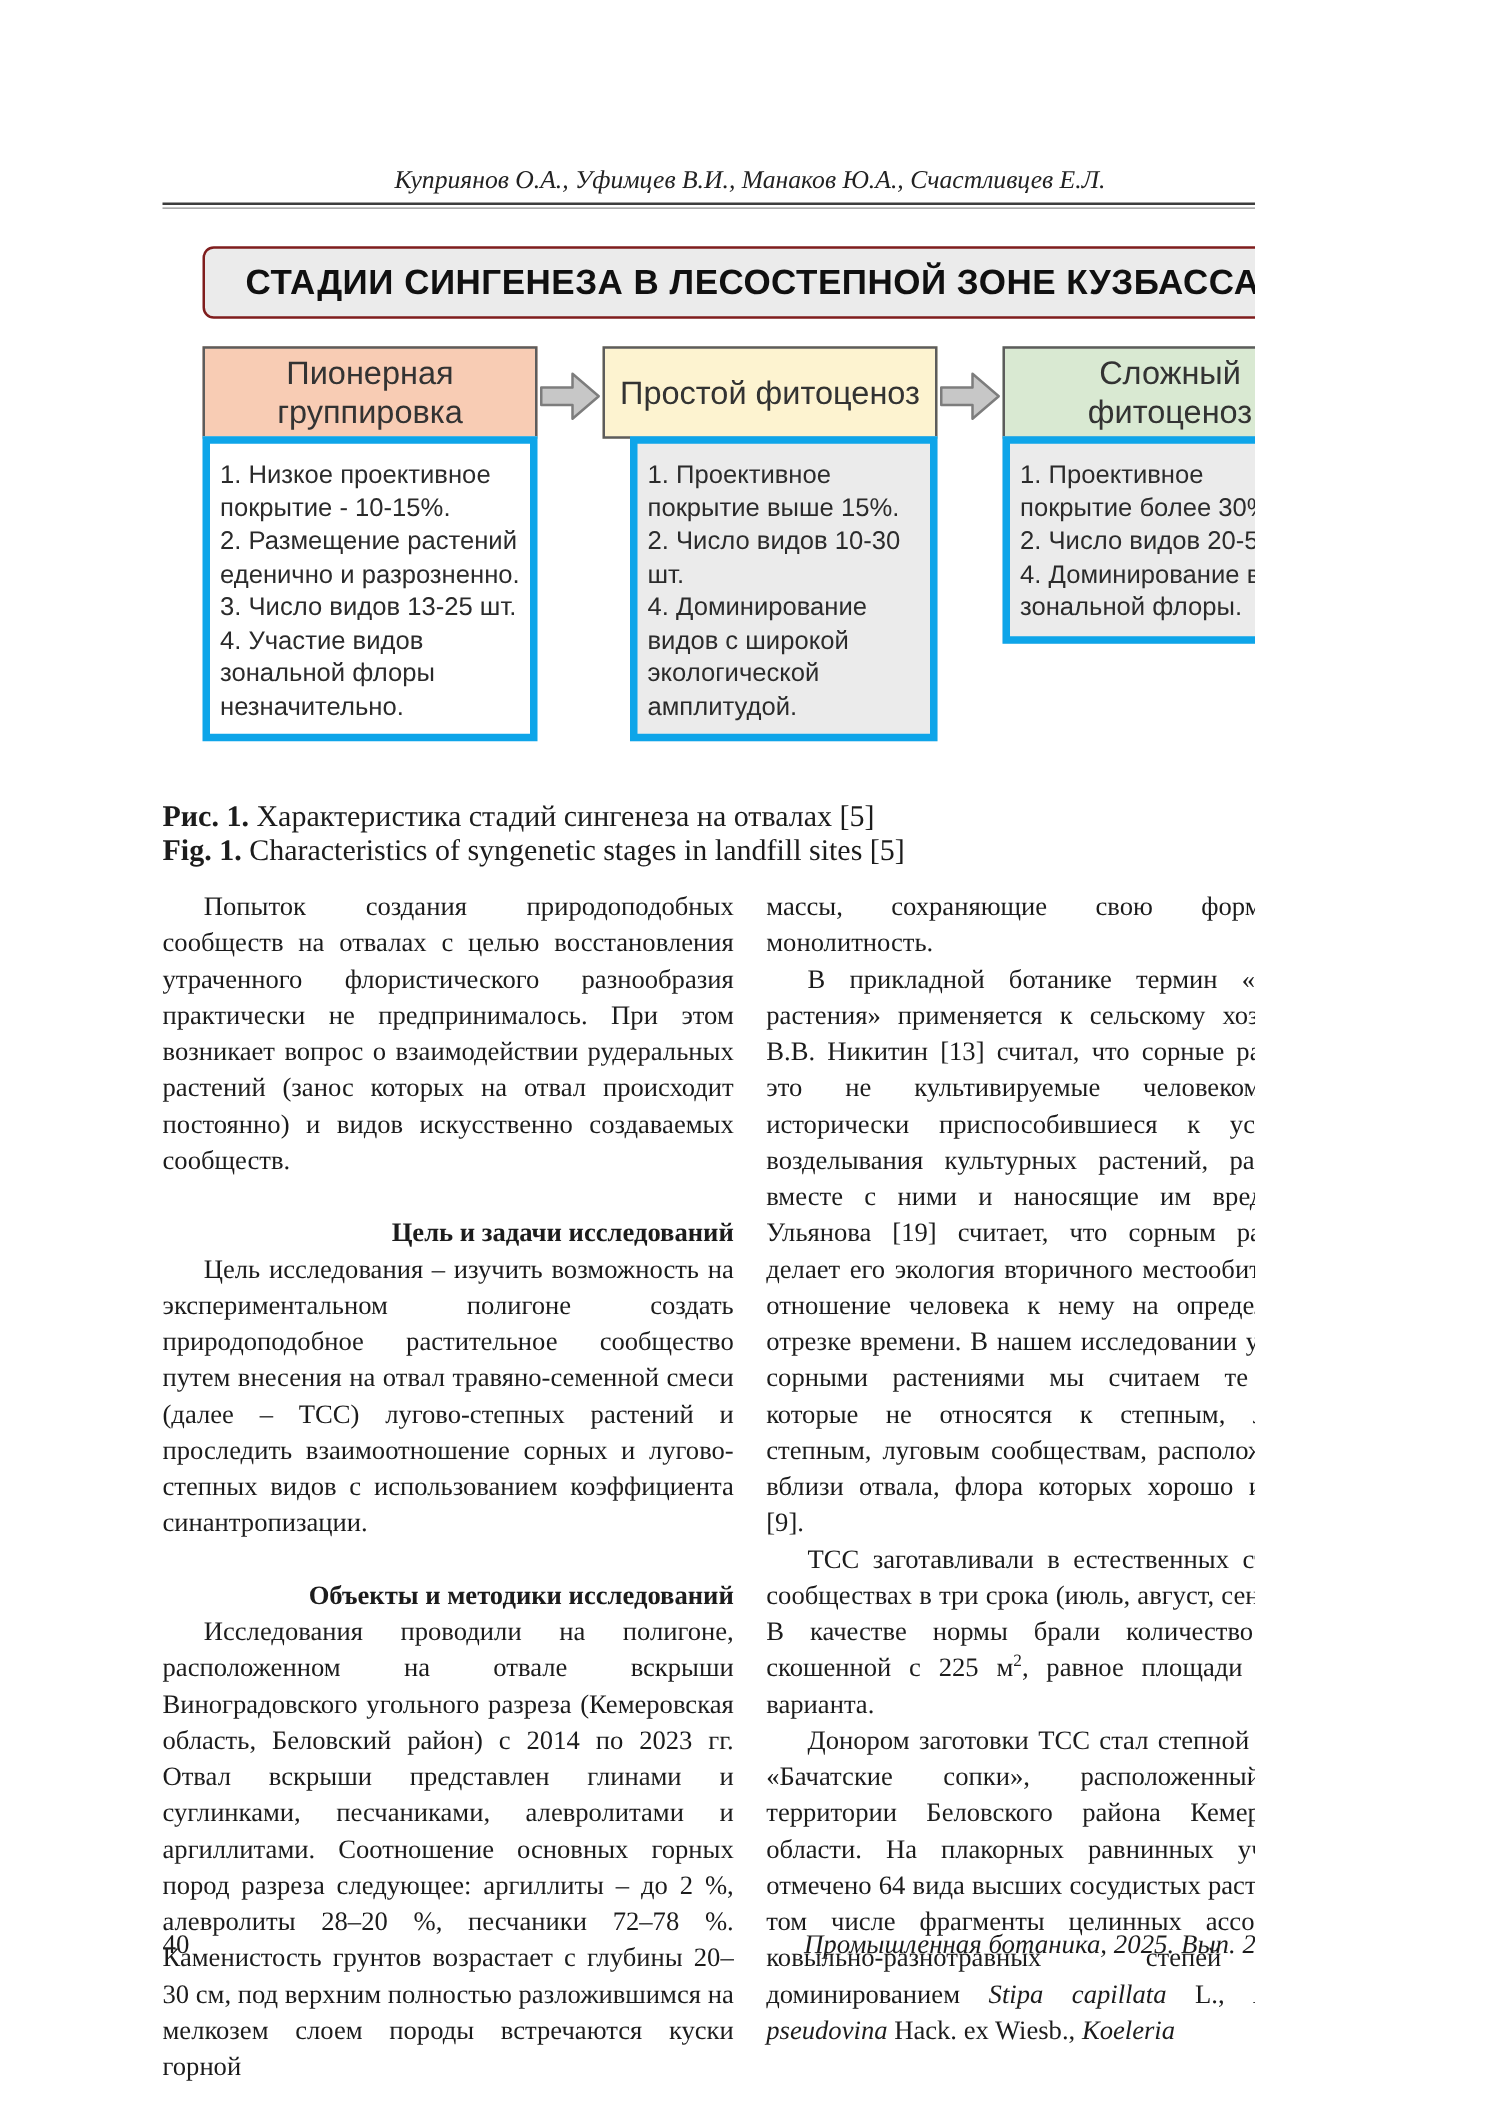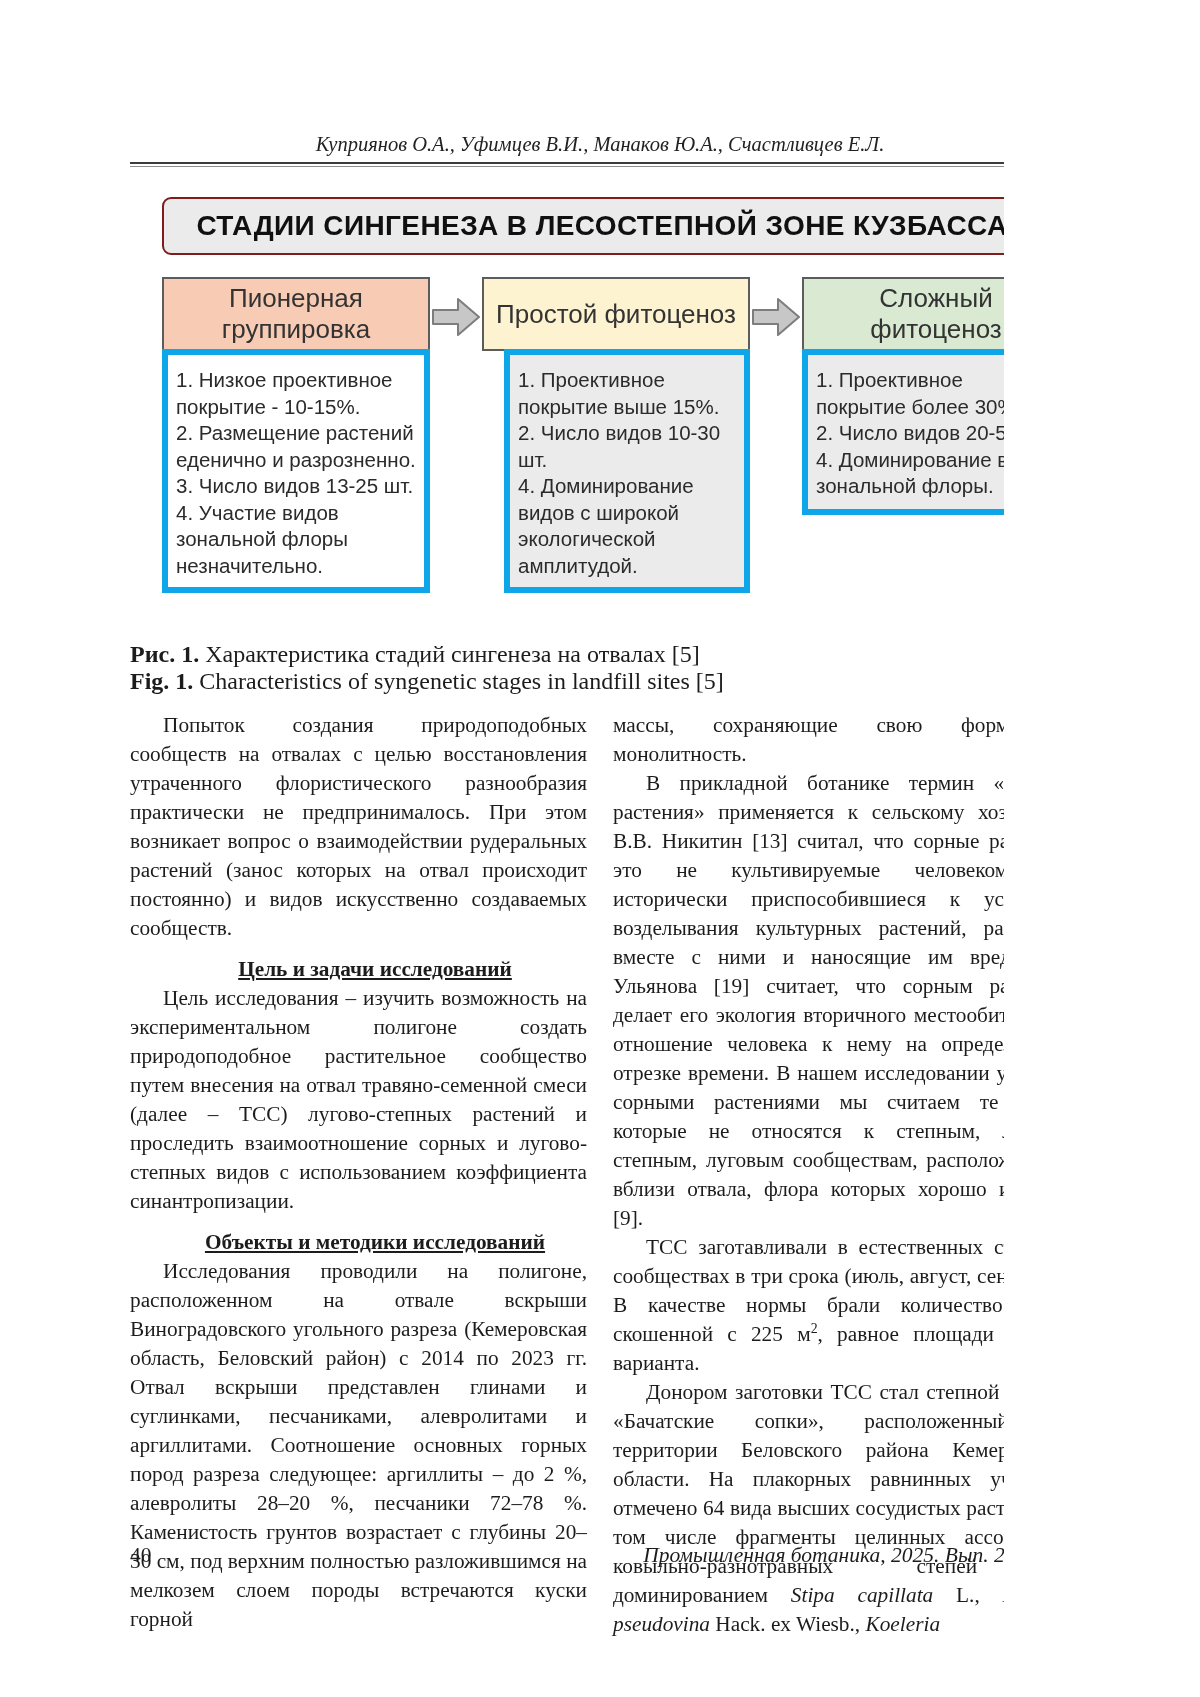--- a/index.html
+++ b/index.html
@@ -31,21 +31,21 @@
   
   .caption{margin-top:48px;font-size:24px;line-height:27px;color:#1c1c1c;}
   .caption .cap-en{font-family:"Liberation Serif",serif;}
   .caption b{font-weight:bold;}
 
   
   .cols{display:flex;gap:26px;margin-top:16px;}
   .col{width:457px;text-align:justify;font-size:21.3px;line-height:29px;}
   .para{text-indent:33px;margin:0;}
   .para.noindent{text-indent:0;}
-  .para.heading{font-weight:bold;margin-top:12px;text-align:center;text-decoration:underline;}
+  .para.heading{font-weight:bold;margin-top:29px;text-align:right;}
   .col sup{font-size:0.65em;line-height:0;vertical-align:super;}
   .col i{font-style:italic;}
 
   
   .footer{position:absolute;left:130px;top:1543px;width:938px;display:flex;
           justify-content:space-between;align-items:baseline;font-size:21.5px;}
   .footer .journal{font-style:italic;}
 </style>
 </head>
 <body>

